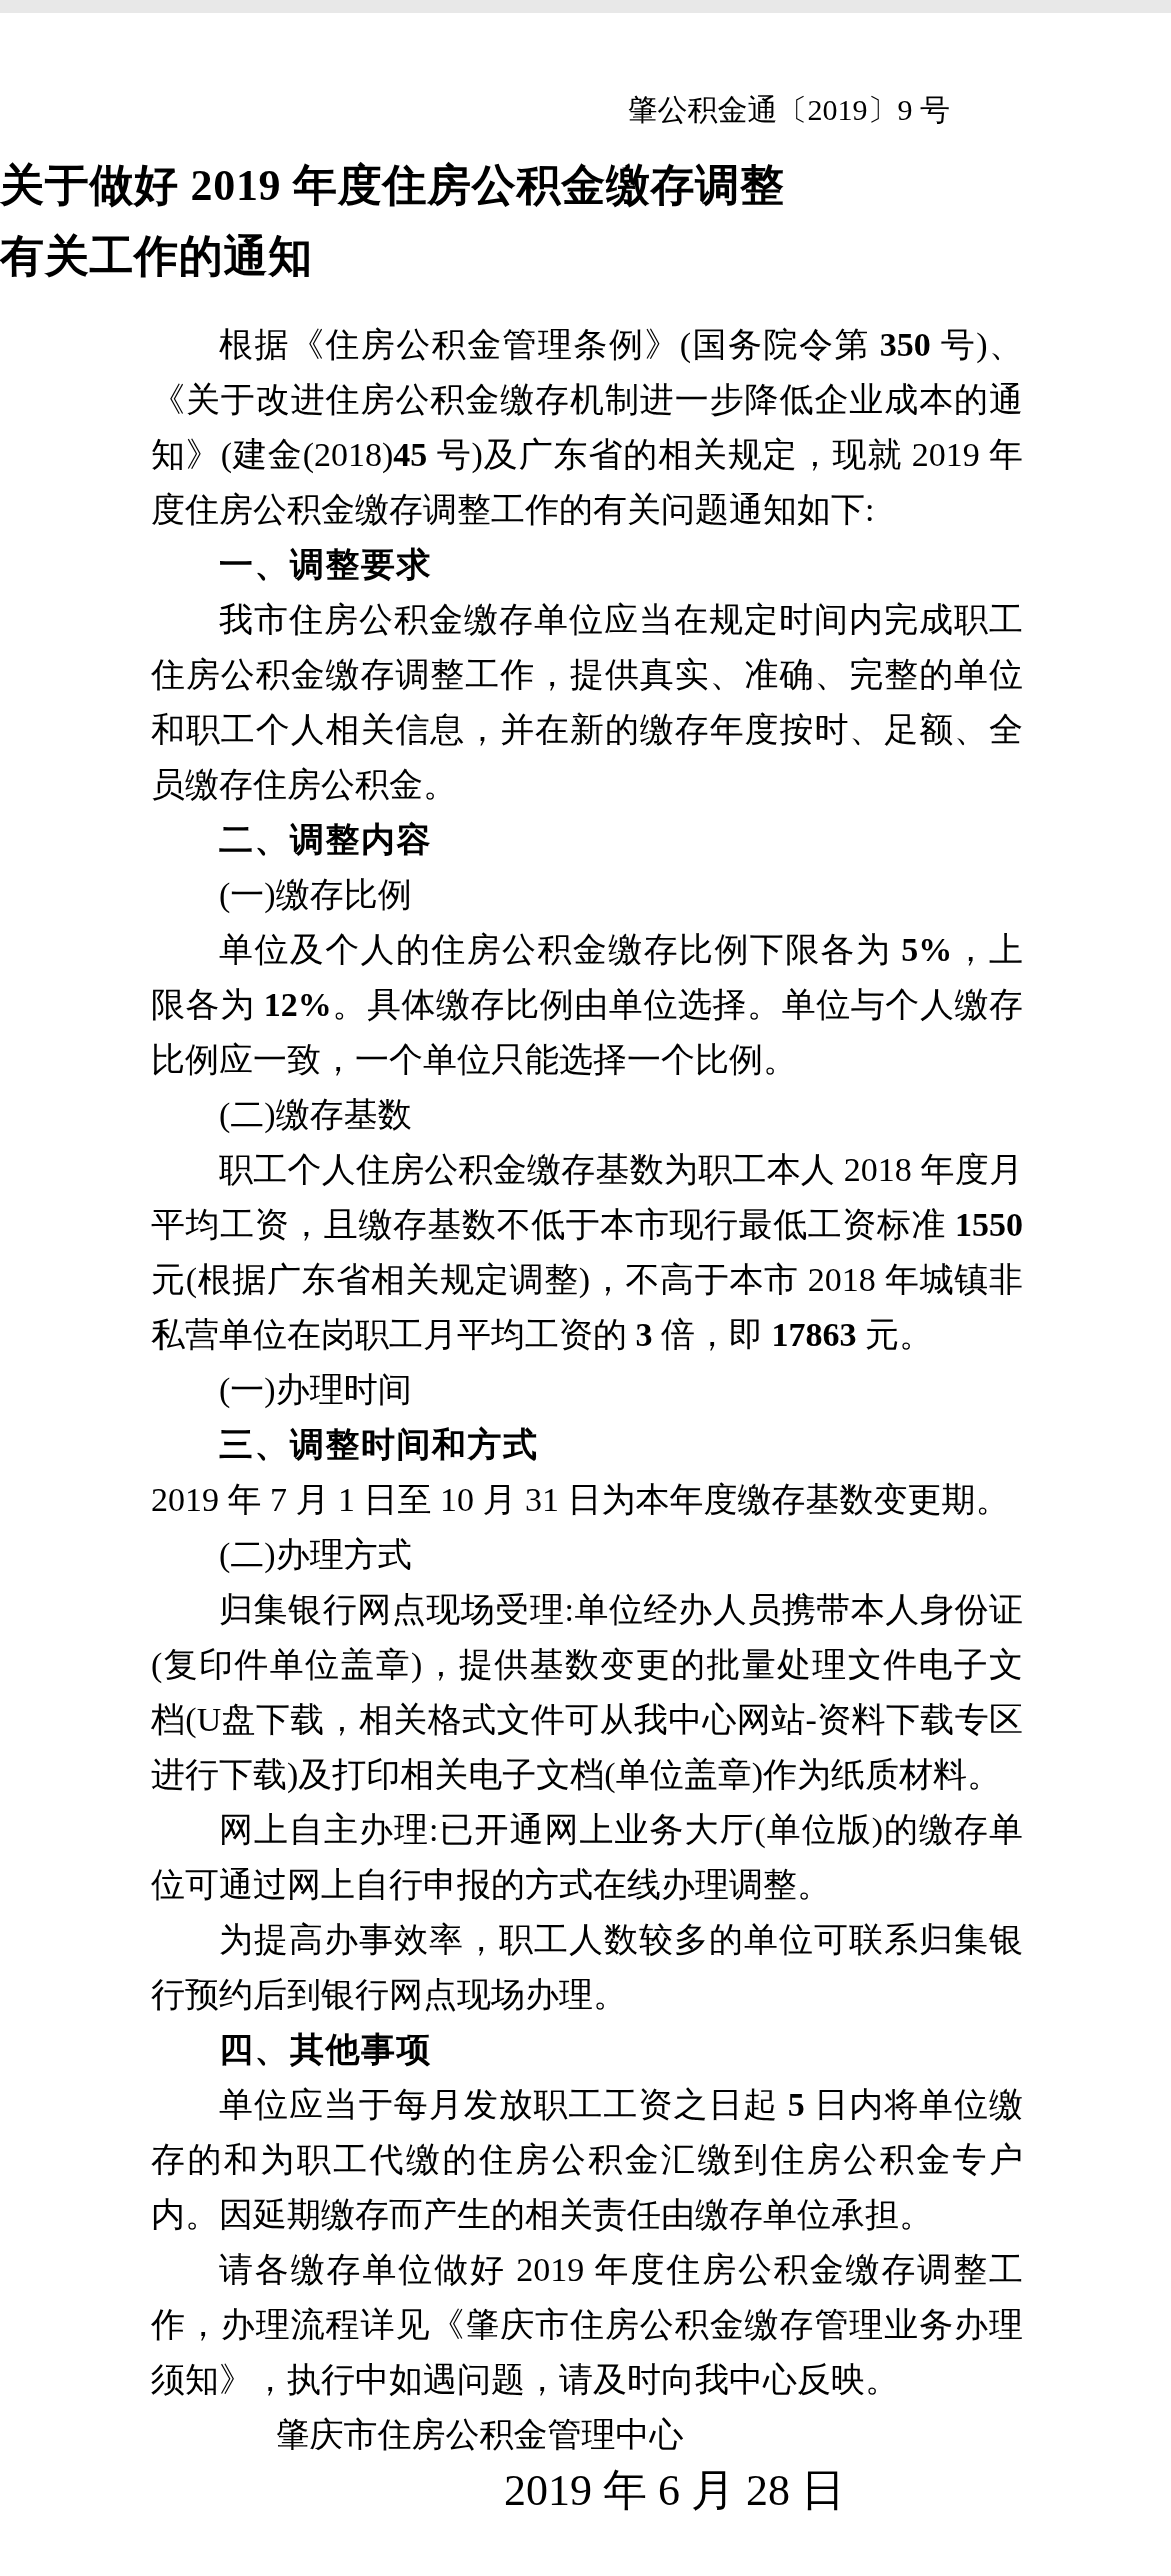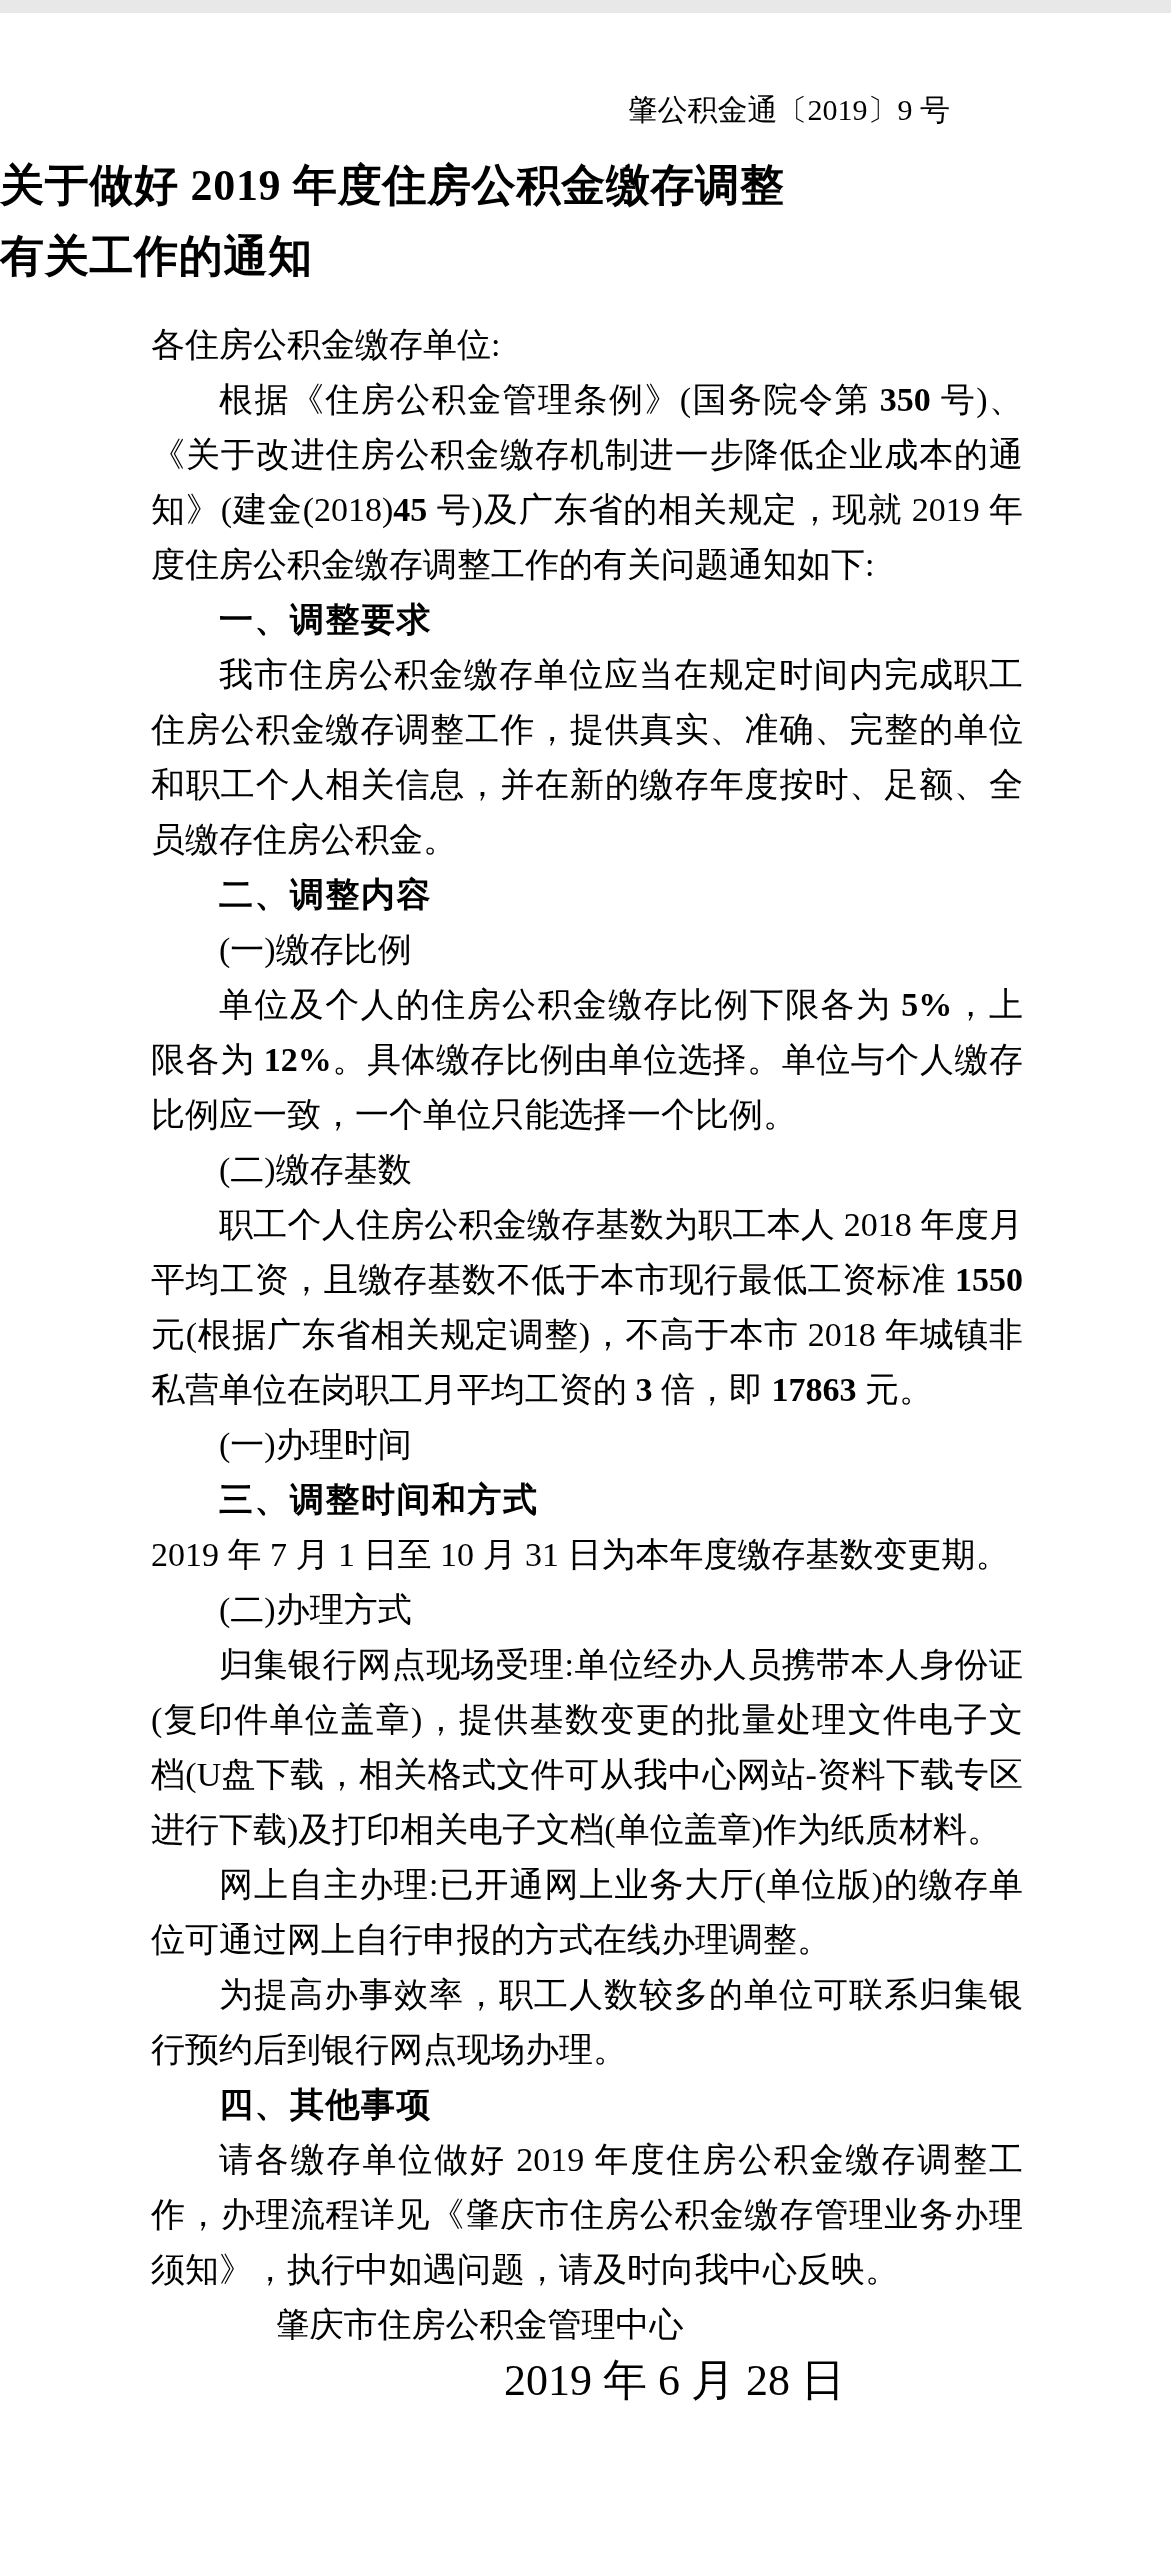--- a/index.html
+++ b/index.html
@@ -66,37 +66,37 @@
 
 <div class="page">
   <div class="doc-number">肇公积金通〔2019〕9 号</div>
 
   <h1 class="doc-title">
     <span>关于做好 2019 年度住房公积金缴存调整</span><br>
     <span>有关工作的通知</span>
   </h1>
 
   <div class="doc-body" id="doc-body">
-      <p class="para salutation"><span>各住房公积金缴存单位:</span></p>
       <p class="para body"><span>根据《住房公积金管理条例》(国务院令第 </span><span class="b">350</span><span> 号)、《关于改进住房公积金缴存机制进一步降低企业成本的通知》(建金(2018)</span><span class="b">45</span><span> 号)及广东省的相关规定，现就 2019 年度住房公积金缴存调整工作的有关问题通知如下:</span></p>
       <p class="para heading"><span>一、调整要求</span></p>
       <p class="para body"><span>我市住房公积金缴存单位应当在规定时间内完成职工住房公积金缴存调整工作，提供真实、准确、完整的单位和职工个人相关信息，并在新的缴存年度按时、足额、全员缴存住房公积金。</span></p>
       <p class="para heading"><span>二、调整内容</span></p>
       <p class="para sub"><span>(一)缴存比例</span></p>
       <p class="para body"><span>单位及个人的住房公积金缴存比例下限各为 </span><span class="b">5%</span><span>，上限各为 </span><span class="b">12%</span><span>。具体缴存比例由单位选择。单位与个人缴存比例应一致，一个单位只能选择一个比例。</span></p>
       <p class="para sub"><span>(二)缴存基数</span></p>
       <p class="para body"><span>职工个人住房公积金缴存基数为职工本人 2018 年度月平均工资，且缴存基数不低于本市现行最低工资标准 </span><span class="b">1550</span><span> 元(根据广东省相关规定调整)，不高于本市 2018 年城镇非私营单位在岗职工月平均工资的 </span><span class="b">3</span><span> 倍，即 </span><span class="b">17863</span><span> 元。</span></p>
       <p class="para sub"><span>(一)办理时间</span></p>
       <p class="para heading"><span>三、调整时间和方式</span></p>
       <p class="para noindent"><span>2019 年 7 月 1 日至 10 月 31 日为本年度缴存基数变更期。</span></p>
       <p class="para sub"><span>(二)办理方式</span></p>
       <p class="para body"><span>归集银行网点现场受理:单位经办人员携带本人身份证(复印件单位盖章)，提供基数变更的批量处理文件电子文档(U盘下载，相关格式文件可从我中心网站-资料下载专区进行下载)及打印相关电子文档(单位盖章)作为纸质材料。</span></p>
       <p class="para body"><span>网上自主办理:已开通网上业务大厅(单位版)的缴存单位可通过网上自行申报的方式在线办理调整。</span></p>
       <p class="para body"><span>为提高办事效率，职工人数较多的单位可联系归集银行预约后到银行网点现场办理。</span></p>
       <p class="para heading"><span>四、其他事项</span></p>
+      <p class="para body"><span>单位应当于每月发放职工工资之日起 </span><span class="b">5</span><span> 日内将单位缴存的和为职工代缴的住房公积金汇缴到住房公积金专户内。因延期缴存而产生的相关责任由缴存单位承担。</span></p>
       <p class="para body"><span>请各缴存单位做好 2019 年度住房公积金缴存调整工作，办理流程详见《肇庆市住房公积金缴存管理业务办理须知》，执行中如遇问题，请及时向我中心反映。</span></p>
     </div>
 
   <div class="sign-name">肇庆市住房公积金管理中心</div>
 
   <div class="sign-date">2019 年 6 月 28 日</div>
 </div>
 
 
 </body></html>

